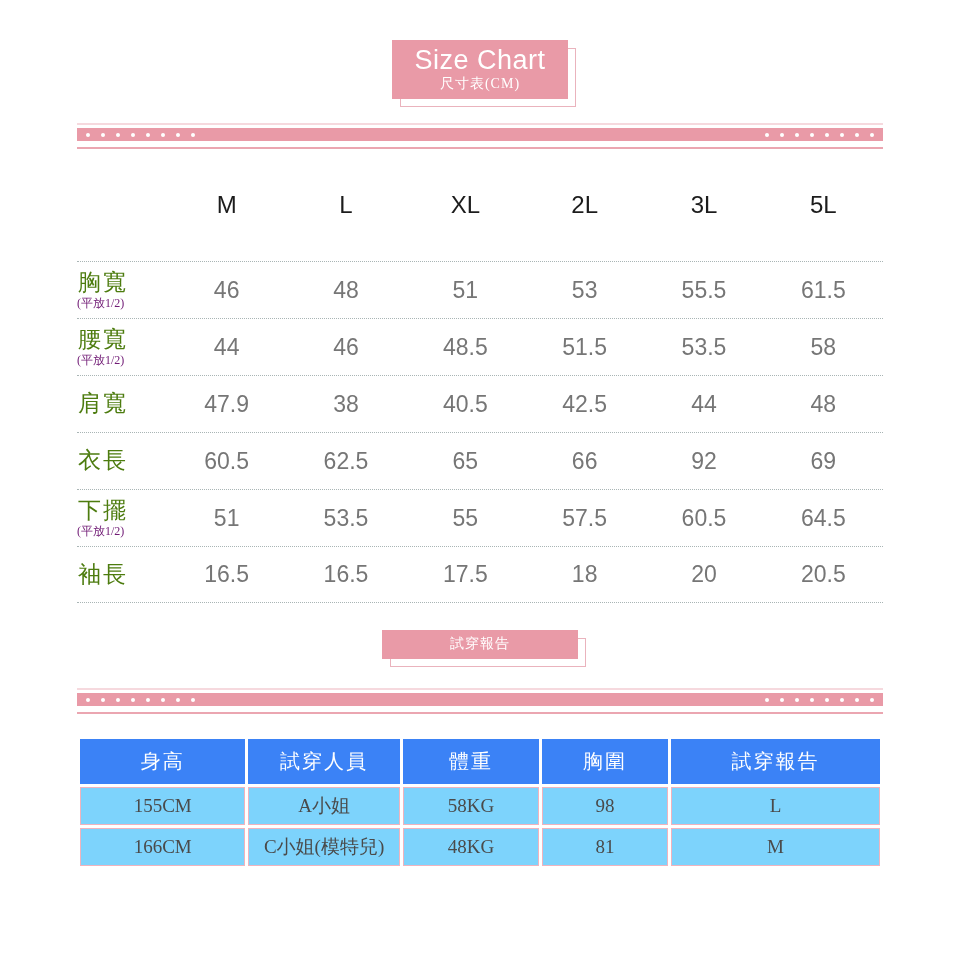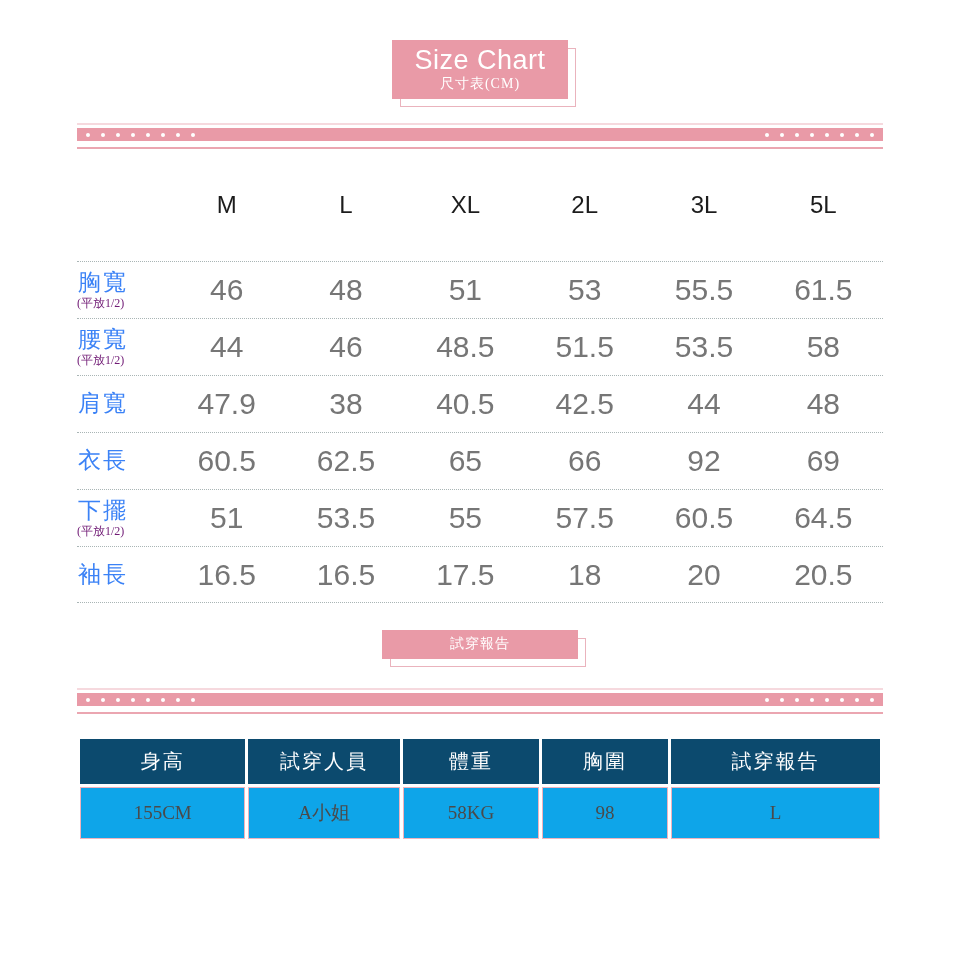--- a/index.html
+++ b/index.html
@@ -55,45 +55,45 @@
   }
   .size-row.head { height: 112px; border: none; }
   .size-row.data { min-height: 57px; border-top: 1px dotted #a9b5b5; padding: 6px 0; }
   .size-row.data.last { border-bottom: 1px dotted #a9b5b5; }
   .col-head {
     text-align: center; color: #1c1c1c;
     font-size: 24px; font-weight: 500;
   }
   .row-label {
     font-family: "Liberation Serif", "DejaVu Serif", serif;
-    color: #3b82f6; font-size: 23px; line-height: 26px;
+    color: #4d7c0f; font-size: 23px; line-height: 26px;
     letter-spacing: 2px; padding-left: 1px;
   }
   .row-sublabel {
     font-family: "Liberation Serif", "DejaVu Serif", serif;
     color: #701a75; font-size: 12px; line-height: 14px; letter-spacing: 0;
   }
   .row-sublabel:empty { display: none; }
-  .size-val { text-align: center; color: #767676; font-size: 30px; }
+  .size-val { text-align: center; color: #767676; font-size: 23px; }
 
   
   .tryon-table {
     width: 806px; margin: 22px auto 0;
     border-collapse: separate; border-spacing: 3px;
     font-family: "Liberation Serif", "DejaVu Serif", serif;
   }
   .tryon-table th {
-    background: #0c4a6e; color: #ffffff;
+    background: #3b82f6; color: #ffffff;
     font-weight: normal; font-size: 20px; letter-spacing: 2px;
     height: 45px; text-align: center;
   }
   .tryon-table td {
     border: 1px solid #f0b3bd;
     color: #4a4a4a; font-size: 19px;
-    height: 52px; text-align: center; background: #0ea5e9;
+    height: 38px; text-align: center; background: #7dd3fc;
   }
   .c0 { width: 21.0%; } .c1 { width: 19.2%; } .c2 { width: 17.3%; }
   .c3 { width: 16.0%; } .c4 { width: 26.5%; }
 </style>
 </head>
 <body>
 
 <div class="hdr-wrap size">
   <div class="hdr-shadow"></div>
   <div class="hdr-box">
@@ -273,14 +273,21 @@
     </tr>
   </thead>
   <tbody>
     <tr>
       <td>155CM</td>
       <td>A小姐</td>
       <td>58KG</td>
       <td>98</td>
       <td>L</td>
     </tr>
+    <tr>
+      <td>166CM</td>
+      <td>C小姐(模特兒)</td>
+      <td>48KG</td>
+      <td>81</td>
+      <td>M</td>
+    </tr>
   </tbody>
 </table>
 
 </body></html>

